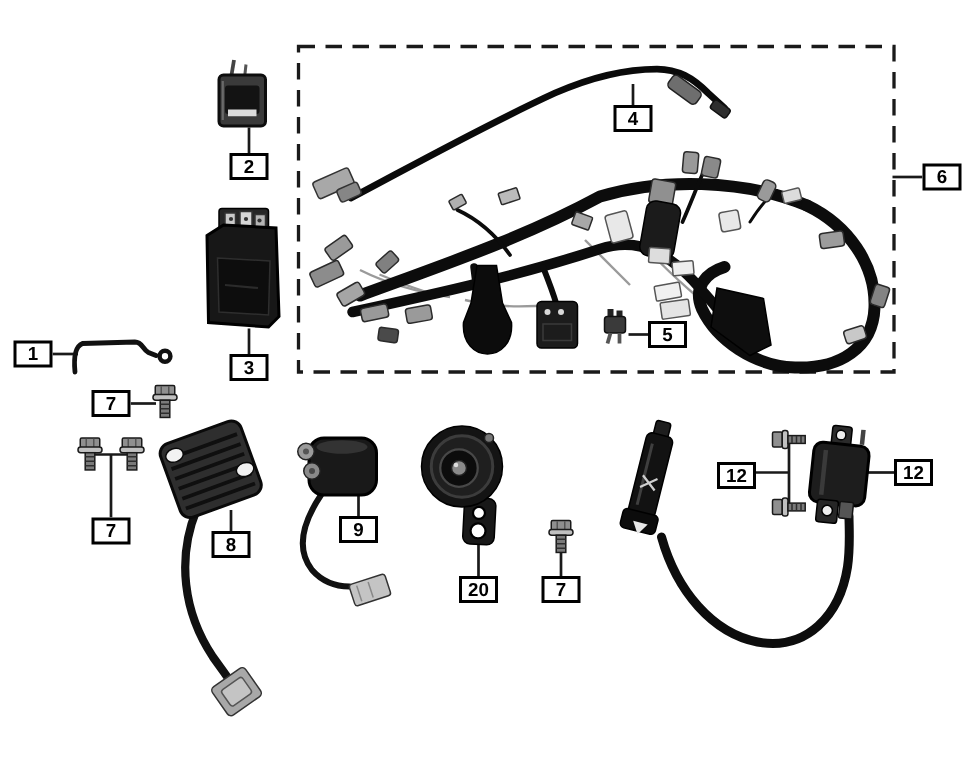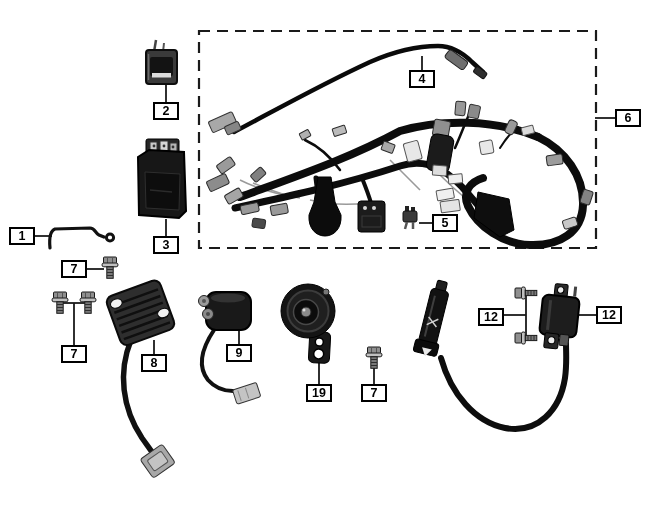--- a/index.html
+++ b/index.html
@@ -321,17 +321,17 @@
 <div class="callout" style="left:153px; top:102px">2</div>
 <div class="callout" style="left:153px; top:236px">3</div>
 <div class="callout" style="left:409px; top:70px">4</div>
 <div class="callout" style="left:432px; top:214px">5</div>
 <div class="callout" style="left:615px; top:109px">6</div>
 <div class="callout" style="left:61px;  top:260px">7</div>
 <div class="callout" style="left:61px;  top:345px">7</div>
 <div class="callout" style="left:361px; top:384px">7</div>
 <div class="callout" style="left:141px; top:354px">8</div>
 <div class="callout" style="left:226px; top:344px">9</div>
-<div class="callout" style="left:306px; top:384px">19</div>
+<div class="callout" style="left:306px; top:384px">20</div>
 <div class="callout" style="left:596px; top:306px">12</div>
 <div class="callout" style="left:478px; top:308px">12</div>
 
 </div>
 
 </body></html>

